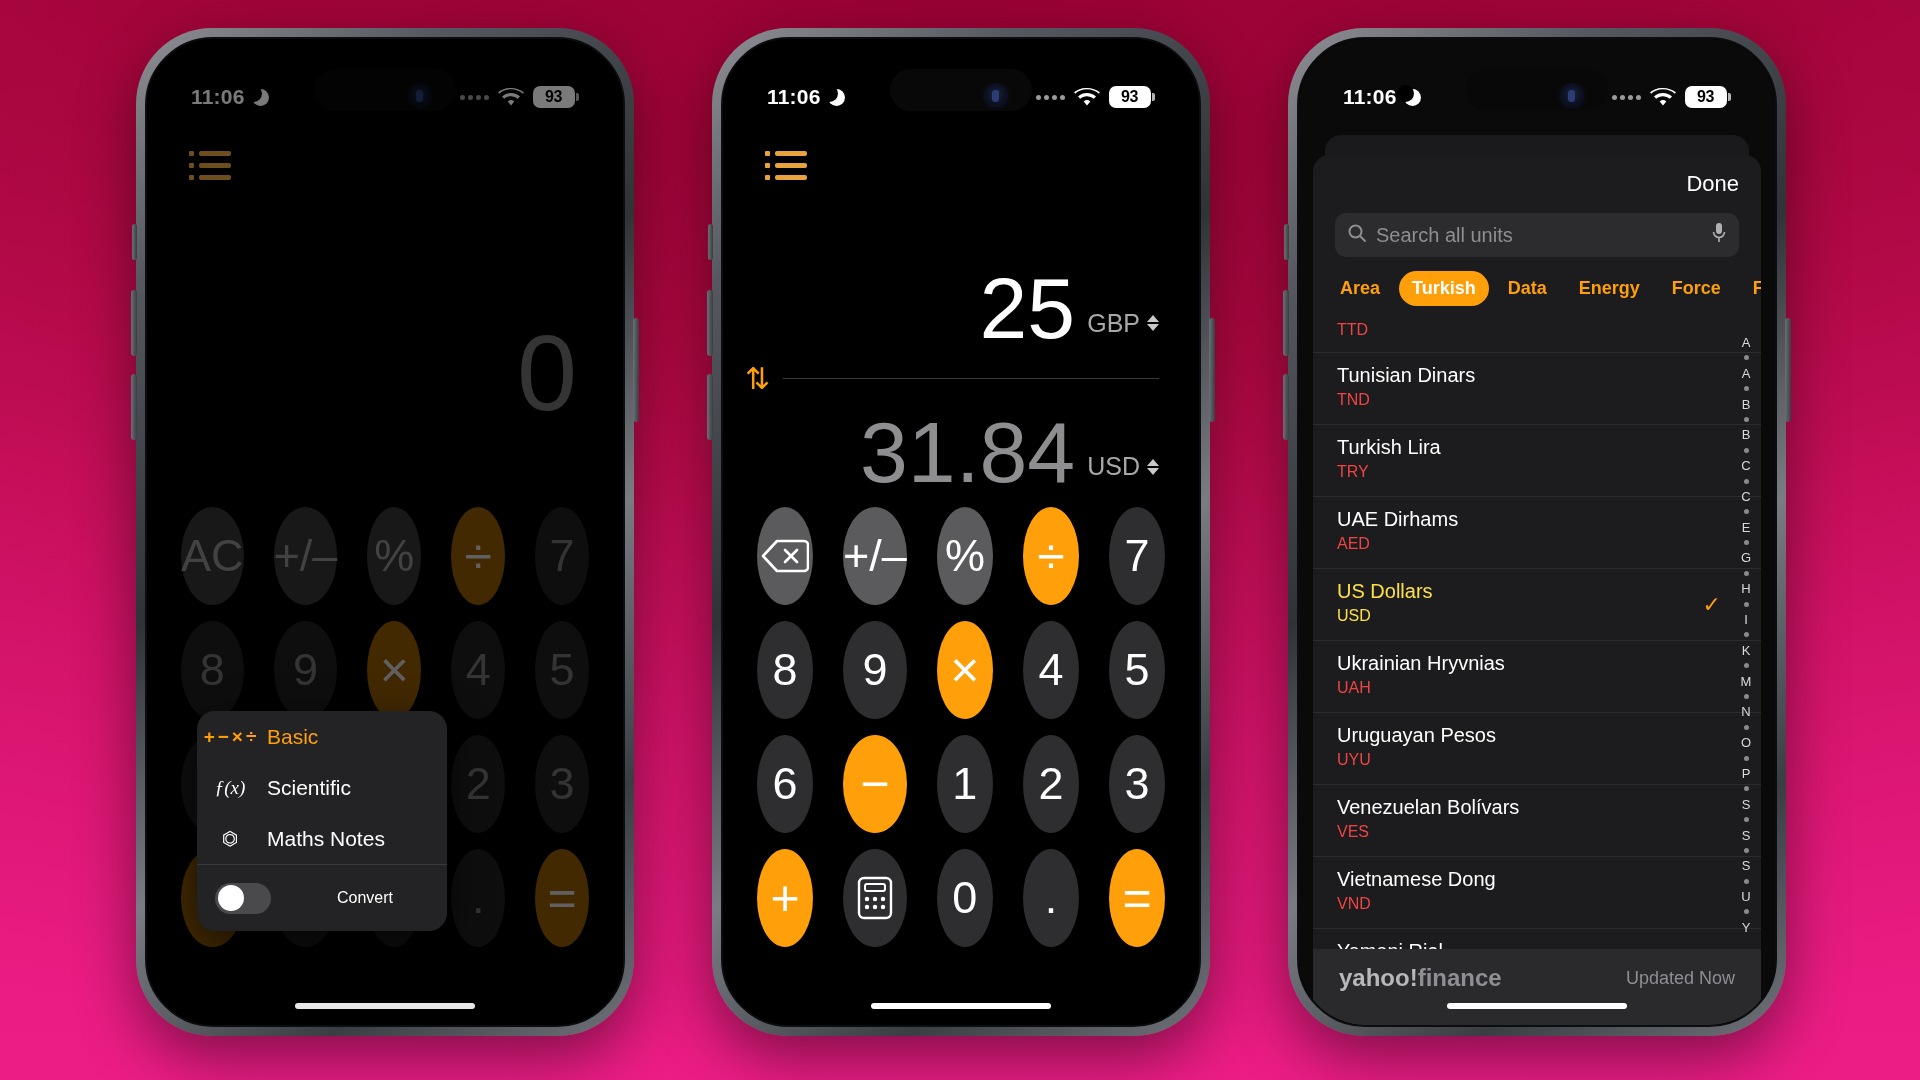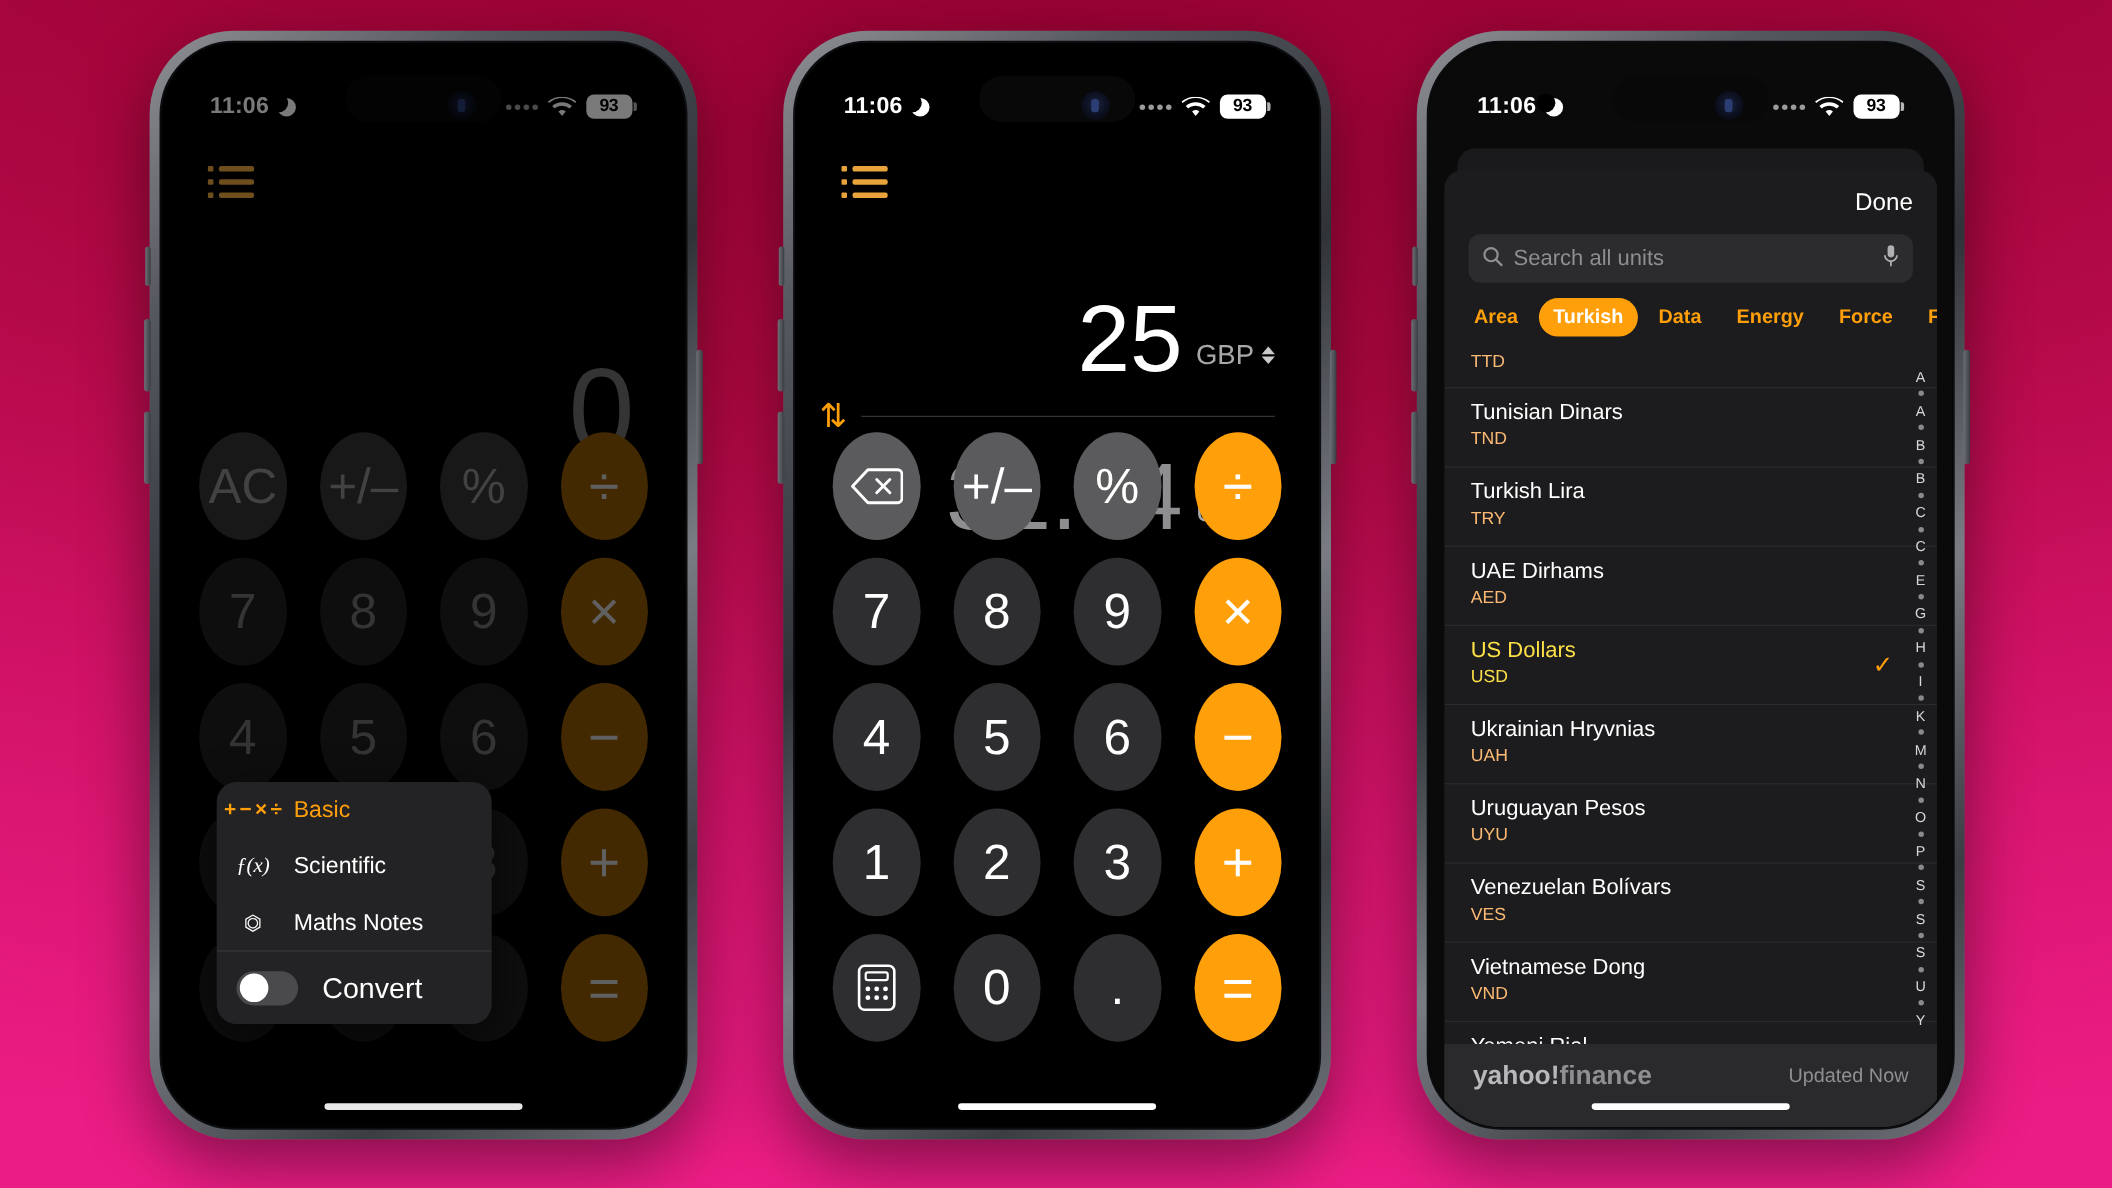--- a/index.html
+++ b/index.html
@@ -113,21 +113,21 @@
   .calc-display {
     position: absolute; left: 0; right: 0; top: 280px;
     text-align: right; padding-right: 46px;
     color: #fff;
     font-size: 108px; font-weight: 300; line-height: 1;
   }
 
   .keypad {
     position: absolute; left: 34px; right: 34px; bottom: 78px;
     display: grid;
-    grid-template-columns: repeat(4, 1fr);
+    grid-template-columns: repeat(5, 1fr);
     gap: 16px 30px;
   }
   .key {
     height: 98px;
     border-radius: 50%;
     display: flex; align-items: center; justify-content: center;
     color: #fff;
     font-size: 45px; font-weight: 400;
     user-select: none;
   }
@@ -171,21 +171,21 @@
     display: flex; align-items: center; height: 66px; padding: 0 18px; gap: 22px;
   }
   .toggle {
     width: 56px; height: 31px; border-radius: 16px;
     background: #4a4a4c; position: relative; flex: none;
   }
   .toggle .knob {
     position: absolute; top: 2.5px; left: 3px;
     width: 26px; height: 26px; border-radius: 50%; background: #fff;
   }
-  .menu-toggle-row .mt-label { color: #fff; font-size: 26px; }
+  .menu-toggle-row .mt-label { color: #fff; font-size: 16px; margin-left: 44px; }
 
   .icon-basic {
     display: grid; grid-template-columns: 1fr 1fr; gap: 1px 3px;
     font-size: 13px; line-height: 1; font-weight: bold;
   }
   .icon-fx { font-style: italic; font-size: 20px; font-family: "Liberation Serif", serif; }
   .icon-notes { font-size: 20px; }
 
   
   #phone2 { left: 712px; top: 28px; }
@@ -253,21 +253,21 @@
     position: absolute; top: 164px; bottom: 76px; left: 0; right: 0;
     overflow: hidden;
   }
   .li {
     padding: 9px 24px 9px 24px;
     border-bottom: 1px solid #2c2c2e;
     position: relative;
     height: 72px;
   }
   .li .nm { color: #fff; font-size: 20px; line-height: 1.35; }
-  .li .cd { color: #fdba74; font-size: 16px; line-height: 1.4; }
+  .li .cd { color: #ef4444; font-size: 16px; line-height: 1.4; }
   .li.selected .nm, .li.selected .cd { color: #fde047; }
   .li .check {
     position: absolute; right: 40px; top: 50%; transform: translateY(-50%);
     color: #ff9f0a; font-size: 22px;
   }
   .li.partial { height: 34px; padding-top: 0; }
   .index {
     position: absolute; right: 6px; top: 180px; bottom: 90px;
     width: 18px;
     display: flex; flex-direction: column; align-items: center;

